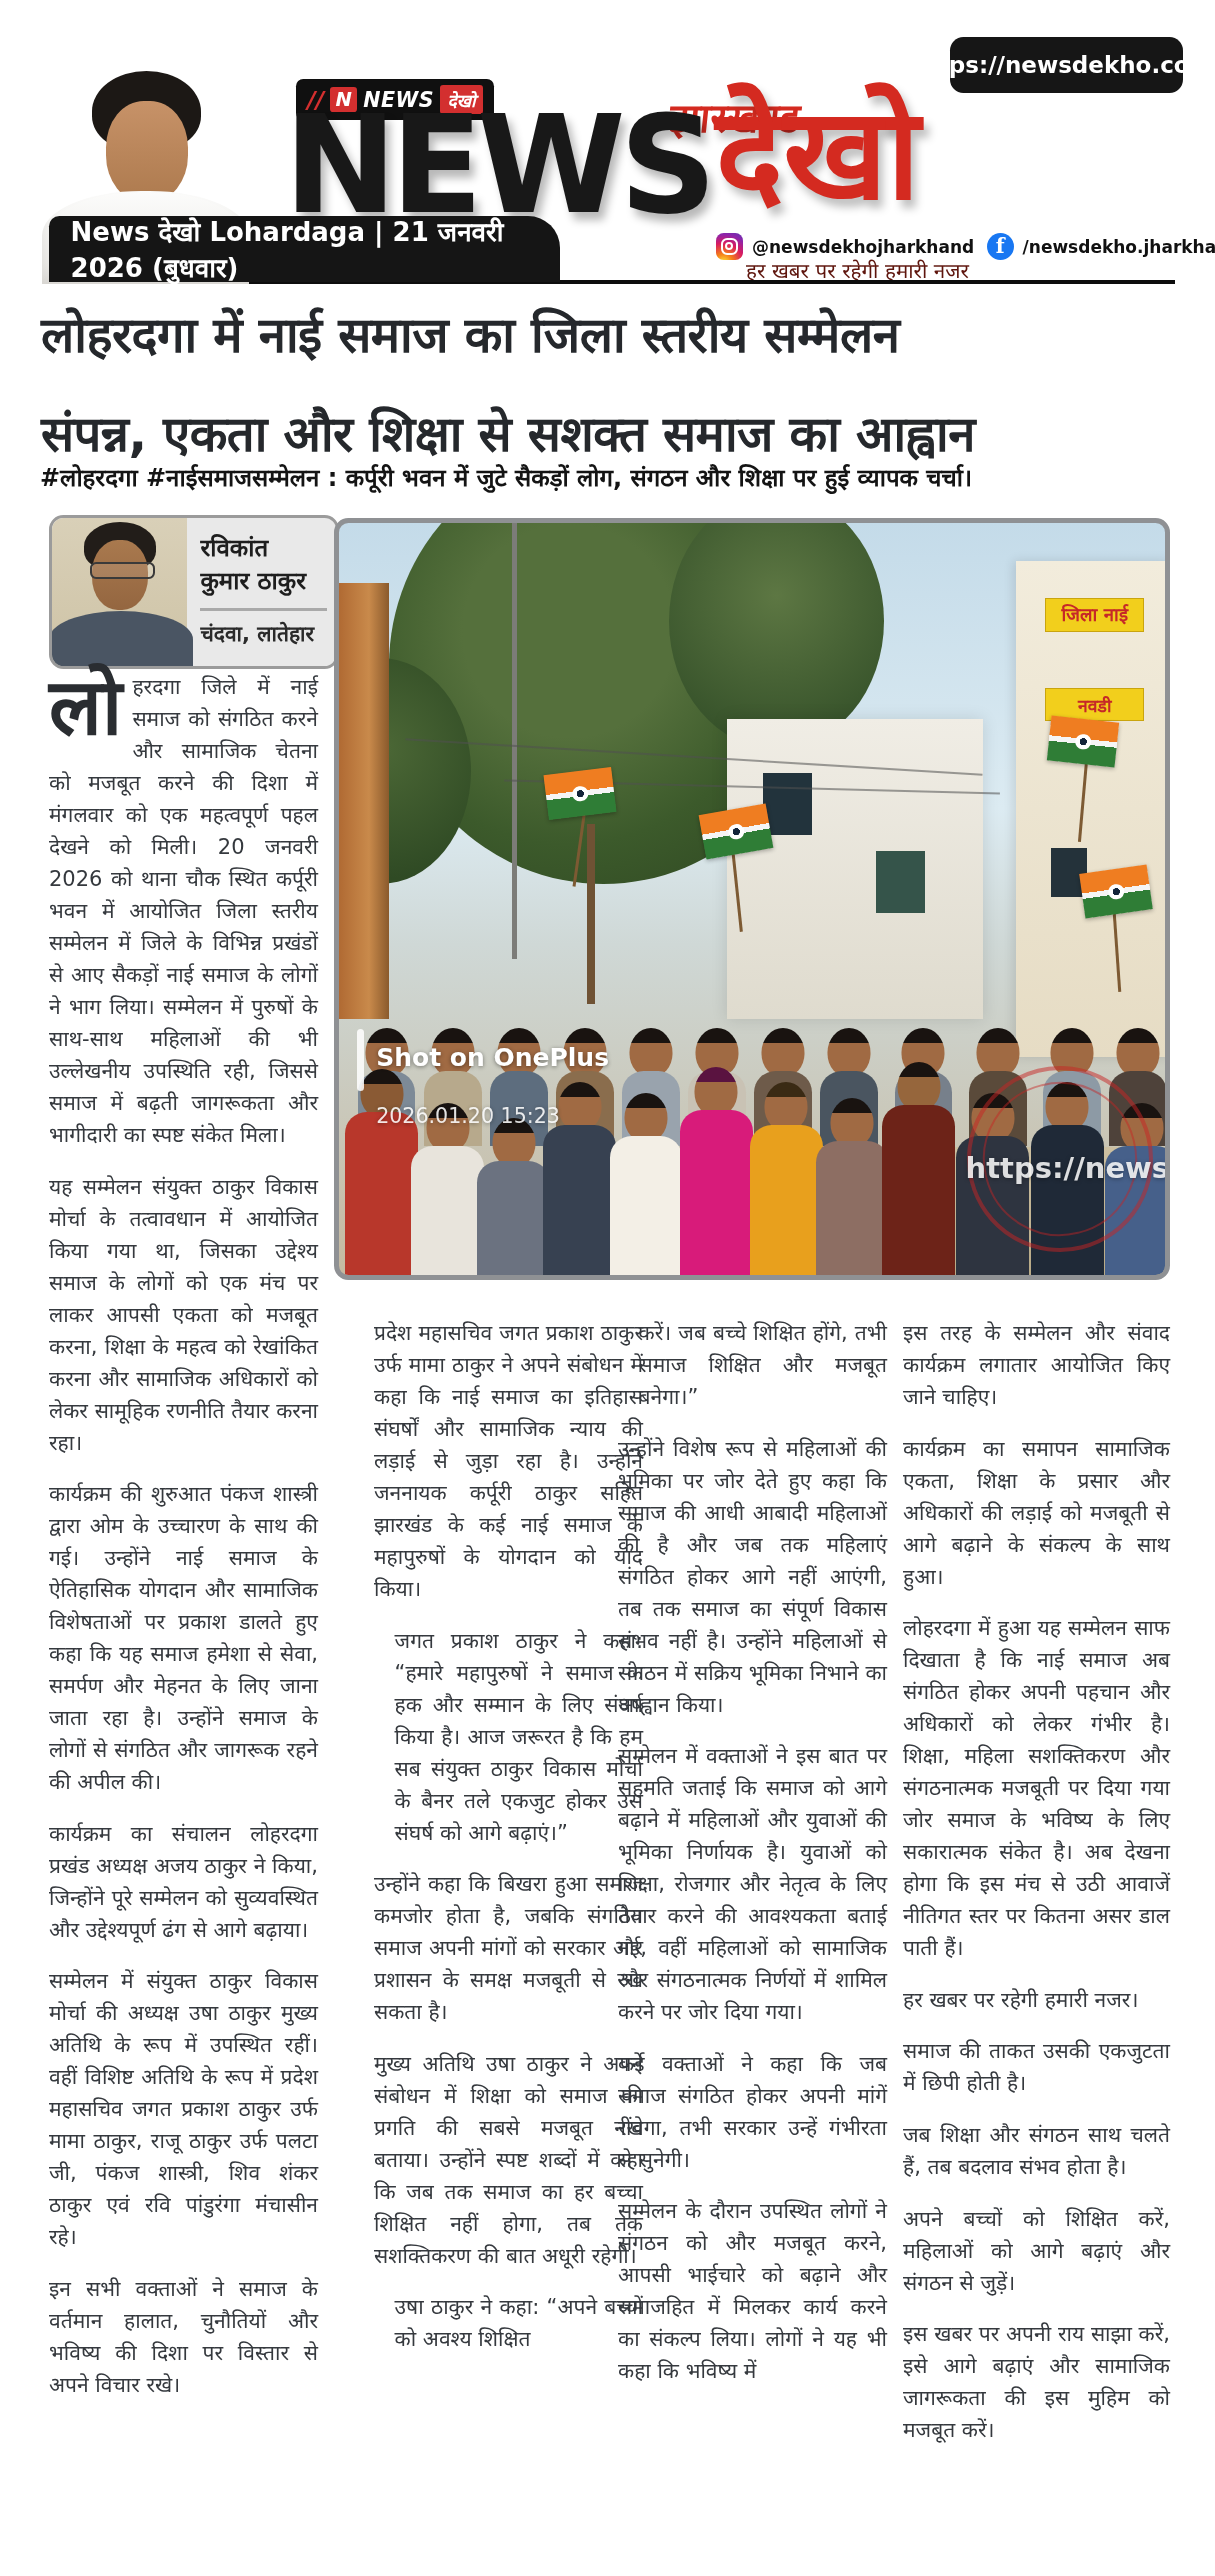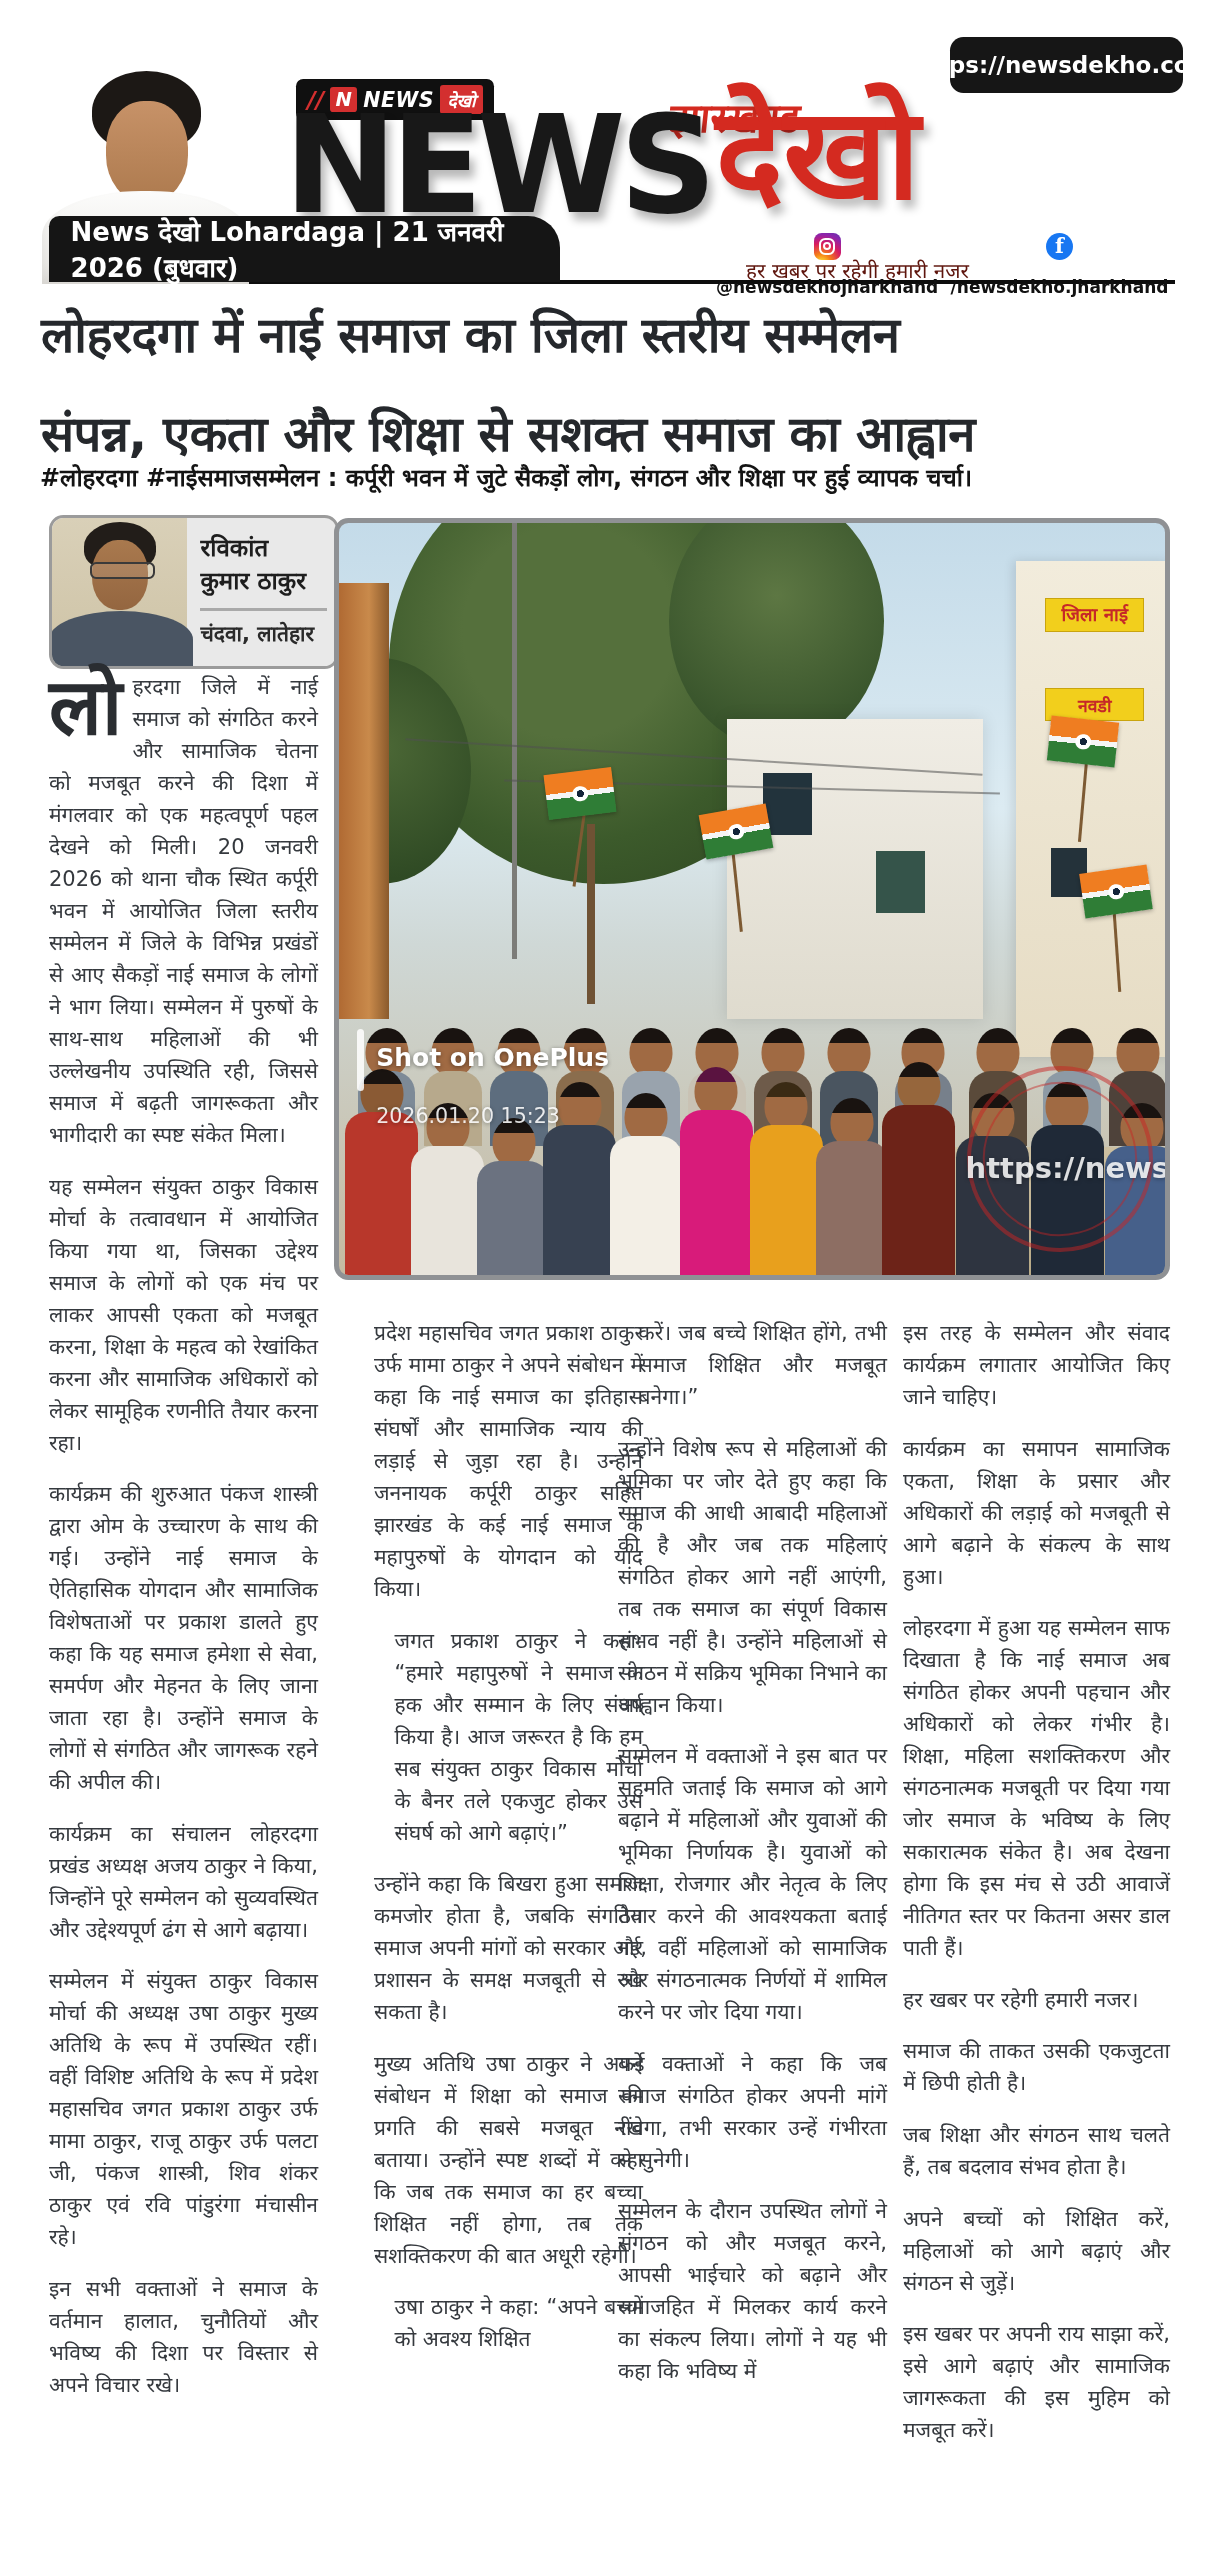--- a/index.html
+++ b/index.html
@@ -25,21 +25,21 @@
   #brand-state{left:670px;top:89px;color:#d42a20;font-size:40px;font-weight:900;transform:skewX(-6deg);}
   #brand-main{left:284px;top:98px;display:flex;align-items:flex-start;line-height:1;}
   #brand-main .bignews{font-size:135px;font-weight:900;letter-spacing:-6.2px;color:#181818;
     text-shadow:5.2px 8.2px 8.2px rgba(0,0,0,.28);}
   #brand-main .bigdekho{font-size:127px;font-weight:900;color:#d42a20;margin-left:5.2px;position:relative;top:-7.2px;
     text-shadow:5.2px 8.2px 8.2px rgba(0,0,0,.25);}
   #tagline{left:746px;top:256px;font-size:20.6px;font-weight:400;color:#5e150d;}
   #edition-bar{left:49px;top:216px;width:511px;height:66px;background:#151515;border-radius:10.3px 32px 0 0;
     color:#fff;font-size:26px;font-weight:700;display:flex;align-items:center;padding-left:21.6px;z-index:2;box-sizing:border-box;}
   #social-row{left:716px;top:233px;display:flex;align-items:center;gap:12.4px;z-index:2;}
-  .soc{display:flex;align-items:center;gap:17px;flex-direction:column;}
+  .soc{display:flex;align-items:center;gap:9px;}
   .soc .handle{font-size:17px;font-weight:800;color:#111;}
   .ic{width:27px;height:27px;position:relative;flex:0 0 auto;}
   .ic-ig{border-radius:7.7px;background:radial-gradient(circle at 28% 112%,#fdd835 6%,#f57f17 26%,#d81b60 56%,#8e24aa 80%,#5e35b1 100%);}
   .ic-ig::before{content:"";position:absolute;inset:5.2px;border:2.1px solid #fff;border-radius:6.2px;}
   .ic-ig::after{content:"";position:absolute;left:9.3px;top:9.3px;width:4.1px;height:4.1px;border:2.1px solid #fff;border-radius:50%;}
   .ic-fb{border-radius:50%;background:#1877f2;}
   .ic-fb::after{content:"f";position:absolute;left:0;right:0;top:0.5px;text-align:center;color:#fff;font-size:20.6px;font-weight:800;font-family:"DejaVu Serif",serif;}
   #header-rule{left:49px;top:280px;width:1126px;height:3.6px;background:#0d0d0d;}
 
   

